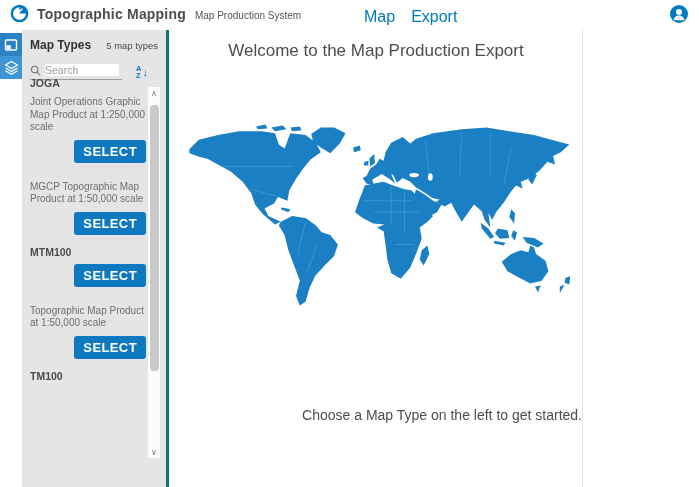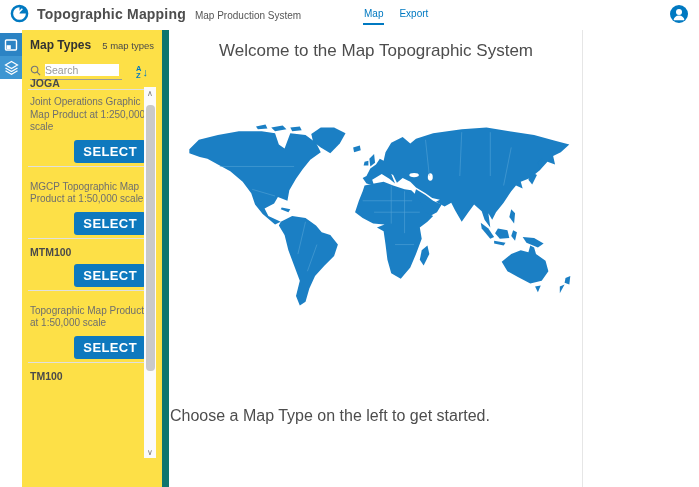--- a/index.html
+++ b/index.html
@@ -6,36 +6,36 @@
   html,body { width:699px; height:487px; background:#fff; overflow:hidden;
               font-family:"Liberation Sans", sans-serif; color:#4c4c4c; }
 
   
   .header { position:absolute; left:0; top:0; width:699px; height:30px; background:#fff; }
   .brand { position:absolute; left:10px; top:4px; display:flex; align-items:center; }
   .logo { width:19px; height:19px; }
   .app-title { margin-left:8px; font-size:14px; font-weight:700; color:#4d4d4d; letter-spacing:.2px; }
   .app-subtitle { margin-left:9px; font-size:10px; font-weight:400; color:#555; padding-top:3px;text-align:center; }
   .tabs { position:absolute; left:363px; top:0; height:30px; display:flex; gap:14px; align-items:flex-start; }
-  .tab { font-size:10px; color:var(--accent,#0079c1); padding:8px 1px 4px 1px; cursor:pointer; border-bottom:2px solid transparent; }
+  .tab { font-size:16px; color:var(--accent,#0079c1); padding:8px 1px 4px 1px; cursor:pointer; border-bottom:2px solid transparent; }
   .tab.active { border-bottom-color:var(--accent,#0079c1); }
   .avatar { position:absolute; right:11px; top:5px; width:18px; height:18px; }
 
   
   .app-body { position:absolute; left:0; top:30px; width:699px; height:457px; }
 
   
   .toolstrip { position:absolute; left:0; top:0; width:22px; height:457px; background:#fff; }
   .tool-block { position:absolute; left:0; top:3px; width:22px; background:var(--strip,#3e96d2); }
   .tool-cell { width:22px; height:23px; display:flex; align-items:center; justify-content:center; cursor:pointer; }
   .tool-cell.selected { background:var(--strip_selected,#2b83c4); }
 
   
-  .sidebar { position:absolute; left:22px; top:0; width:147px; height:457px; background:#fde047;
-             border-right:7px solid #0f766e; }
+  .sidebar { position:absolute; left:22px; top:0; width:147px; height:457px; background:#e5e5e5;
+             border-right:3px solid #0f766e; }
   .sb-header { display:flex; justify-content:space-between; align-items:baseline; padding:8px 8px 0 8px; }
   .sb-title { font-size:12px; font-weight:700; color:#323232; }
   .sb-count { font-size:9.5px; color:#4a4a4a; }
   .search-row { display:flex; align-items:center; margin:12px 8px 0 8px; }
   .search-box { display:flex; align-items:center; border-bottom:1px solid #9b9b9b; width:92px; padding-bottom:3px; }
   .search-input { border:none; outline:none; width:74px; font-size:10.5px; color:#555; margin-left:4px;
                   font-family:"Liberation Sans", sans-serif; }
   .search-input::placeholder { color:#9a9a9a; }
   .sort-btn { margin-left:14px; display:flex; align-items:center; cursor:pointer; color:var(--accent,#0079c1); }
   .sort-az { display:flex; flex-direction:column; font-size:7.5px; font-weight:700; line-height:7px; }
@@ -58,21 +58,21 @@
   .sb-arrow { height:12px; display:flex; align-items:center; justify-content:center; color:#7a7a7a;
               font-size:8px; cursor:pointer; width:100%; }
   .sb-track { flex:1; width:100%; position:relative; }
   .sb-thumb { position:absolute; left:1.5px; top:6px; width:9px; height:266px; background:#c9c9c9; border-radius:4px; cursor:pointer; }
 
   
   .main { position:absolute; left:170px; top:0; width:529px; height:457px; background:#fff; }
   .welcome-panel { position:absolute; left:0; top:0; width:413px; height:457px; border-right:1px solid #e6e6e6; }
   .welcome-title { margin-top:11px; text-align:center; font-size:17px; font-weight:400; color:#4d4d4d; }
   .worldmap { position:absolute; left:50%; top:86px; transform:translateX(-50%); width:400px; height:200px; }
-  .instruction { position:absolute; top:377px; width:100%; text-align:left; font-size:16px; color:#4d4d4d; }
+  .instruction { position:absolute; top:377px; width:100%; text-align:right; font-size:14px; color:#4d4d4d; }
 </style>
 </head>
 <body>
 
 <div class="header">
   <div class="brand">
     <svg class="logo" viewBox="0 0 20 20">
       <circle cx="10" cy="10" r="8" fill="none" stroke="#0079c1" stroke-width="2.6"></circle>
       <path d="M10,2.2 A7.8,7.8 0 0 1 17.8,10 L10,10 Z" fill="#0079c1"></path>
       <path d="M6,12 L13,5" stroke="#fff" stroke-width="1.6"></path>
@@ -171,21 +171,21 @@
       <div class="sb-arrow">∧</div>
       <div class="sb-track">
         <div class="sb-thumb"></div>
       </div>
       <div class="sb-arrow">∨</div>
     </div>
   </div>
 
   <div class="main">
     <div class="welcome-panel">
-      <div class="welcome-title">Welcome to the Map Topographic System</div>
+      <div class="welcome-title">Welcome to the Map Production Export</div>
 
       <svg class="worldmap" viewBox="0 0 420 200" preserveAspectRatio="xMidYMid meet">
         <g fill="#1b7fc4" stroke="none">
 
           <path d="M14,30 L24,20 44,15 66,11 90,11 104,13 108,25 114,29 120,13 136,15 147,23 152,33 141,41 133,51 126,61 119,73 117,84 107,80 103,87 93,92 97,100 110,106 104,109 91,98 83,88 79,76 70,64 57,53 44,46 33,40 25,38 14,34 Z"></path>
           <path d="M100,7 L112,5 116,9 104,11 Z"></path>
           <path d="M120,7 L130,6 132,10 122,11 Z"></path>
           <path d="M84,6 L94,4 96,8 86,9 Z"></path>
 
           <path d="M142,14 L152,7 166,7 178,13 172,24 162,34 152,28 144,22 Z"></path>

